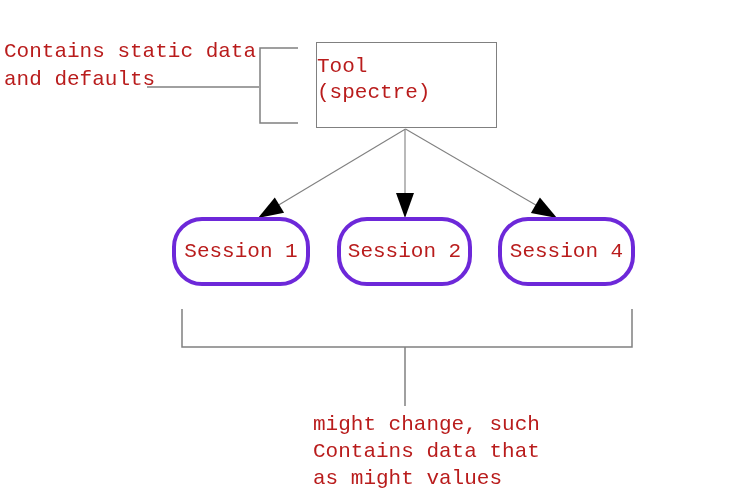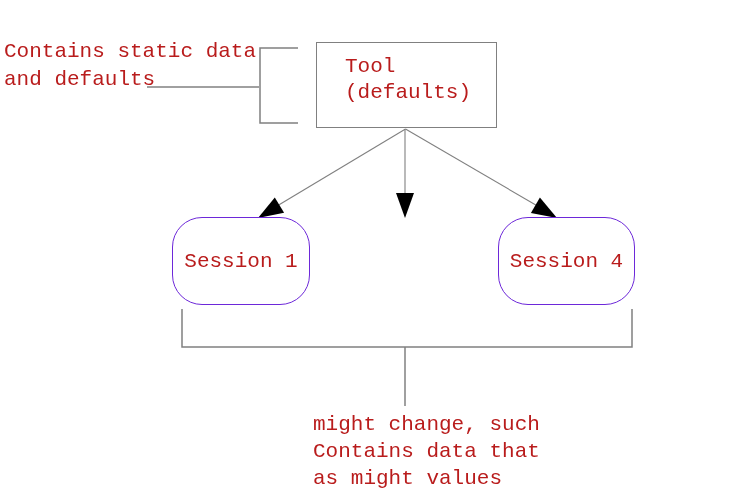--- a/index.html
+++ b/index.html
@@ -52,29 +52,29 @@
   }
   .tool-box {
     position: absolute;
     left: 316px;
     top: 42px;
     width: 181px;
     height: 86px;
     border: 1px solid #808080;
     box-sizing: border-box;
     background: #ffffff;
-    padding: 11px 0 0 28px;
+    padding: 11px 0 0 0;
     font-size: 21px;
     line-height: 26px;
   }
   .session {
     position: absolute;
     top: 217px;
-    height: 88px;
-    border: 1px solid #6d28d9;
+    height: 69px;
+    border: 4px solid #6d28d9;
     border-radius: 30px;
     box-sizing: border-box;
     background: #ffffff;
     display: flex;
     align-items: center;
     justify-content: center;
     font-size: 21px;
   }
   .session.s1 { left: 172px; width: 138px; }
   .session.s2 { left: 337px; width: 135px; }
@@ -103,25 +103,28 @@
     <line class="ln" x1="405" y1="347" x2="405" y2="406"></line>
   </svg>
 
   <div class="note top-note">
     <div>Contains static data</div>
     <div>and defaults</div>
   </div>
 
   <div class="tool-box">
     <div>Tool</div>
-    <div>(defaults)</div>
+    <div>(spectre)</div>
   </div>
 
   <div class="session s1">
     <span>Session 1</span>
+  </div>
+  <div class="session s2">
+    <span>Session 2</span>
   </div>
   <div class="session s3">
     <span>Session 4</span>
   </div>
 
   <div class="note bottom-note">
     <div>might change, such</div>
     <div>Contains data that</div>
     <div>as might values</div>
   </div>

